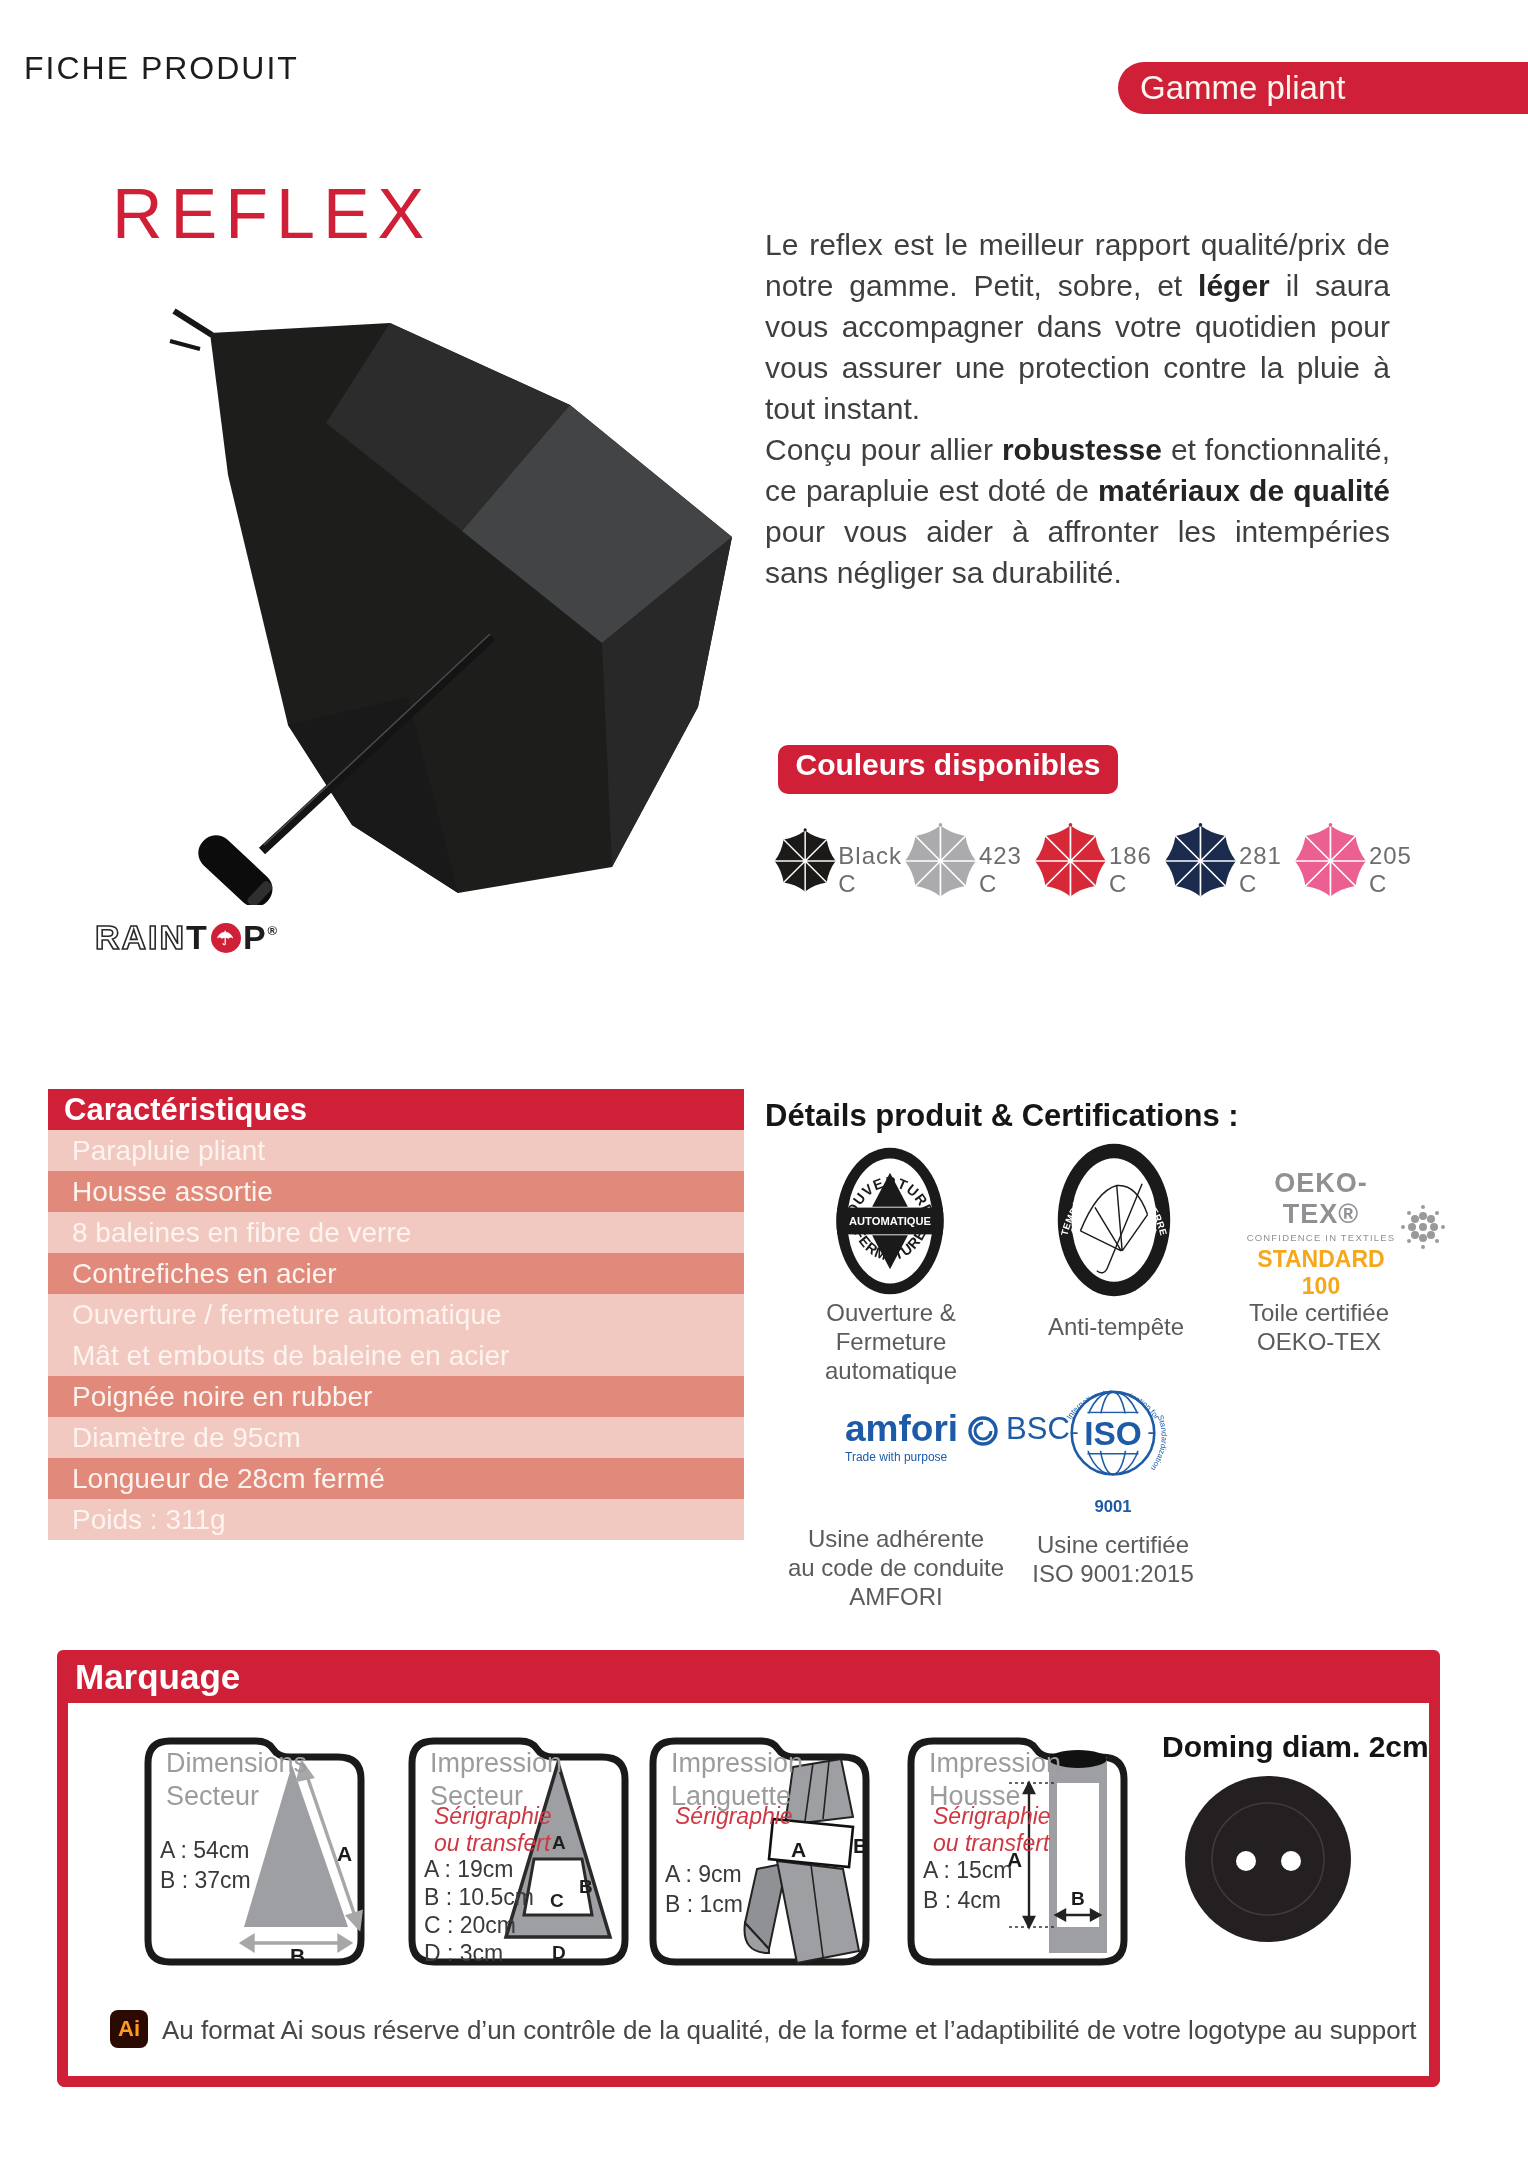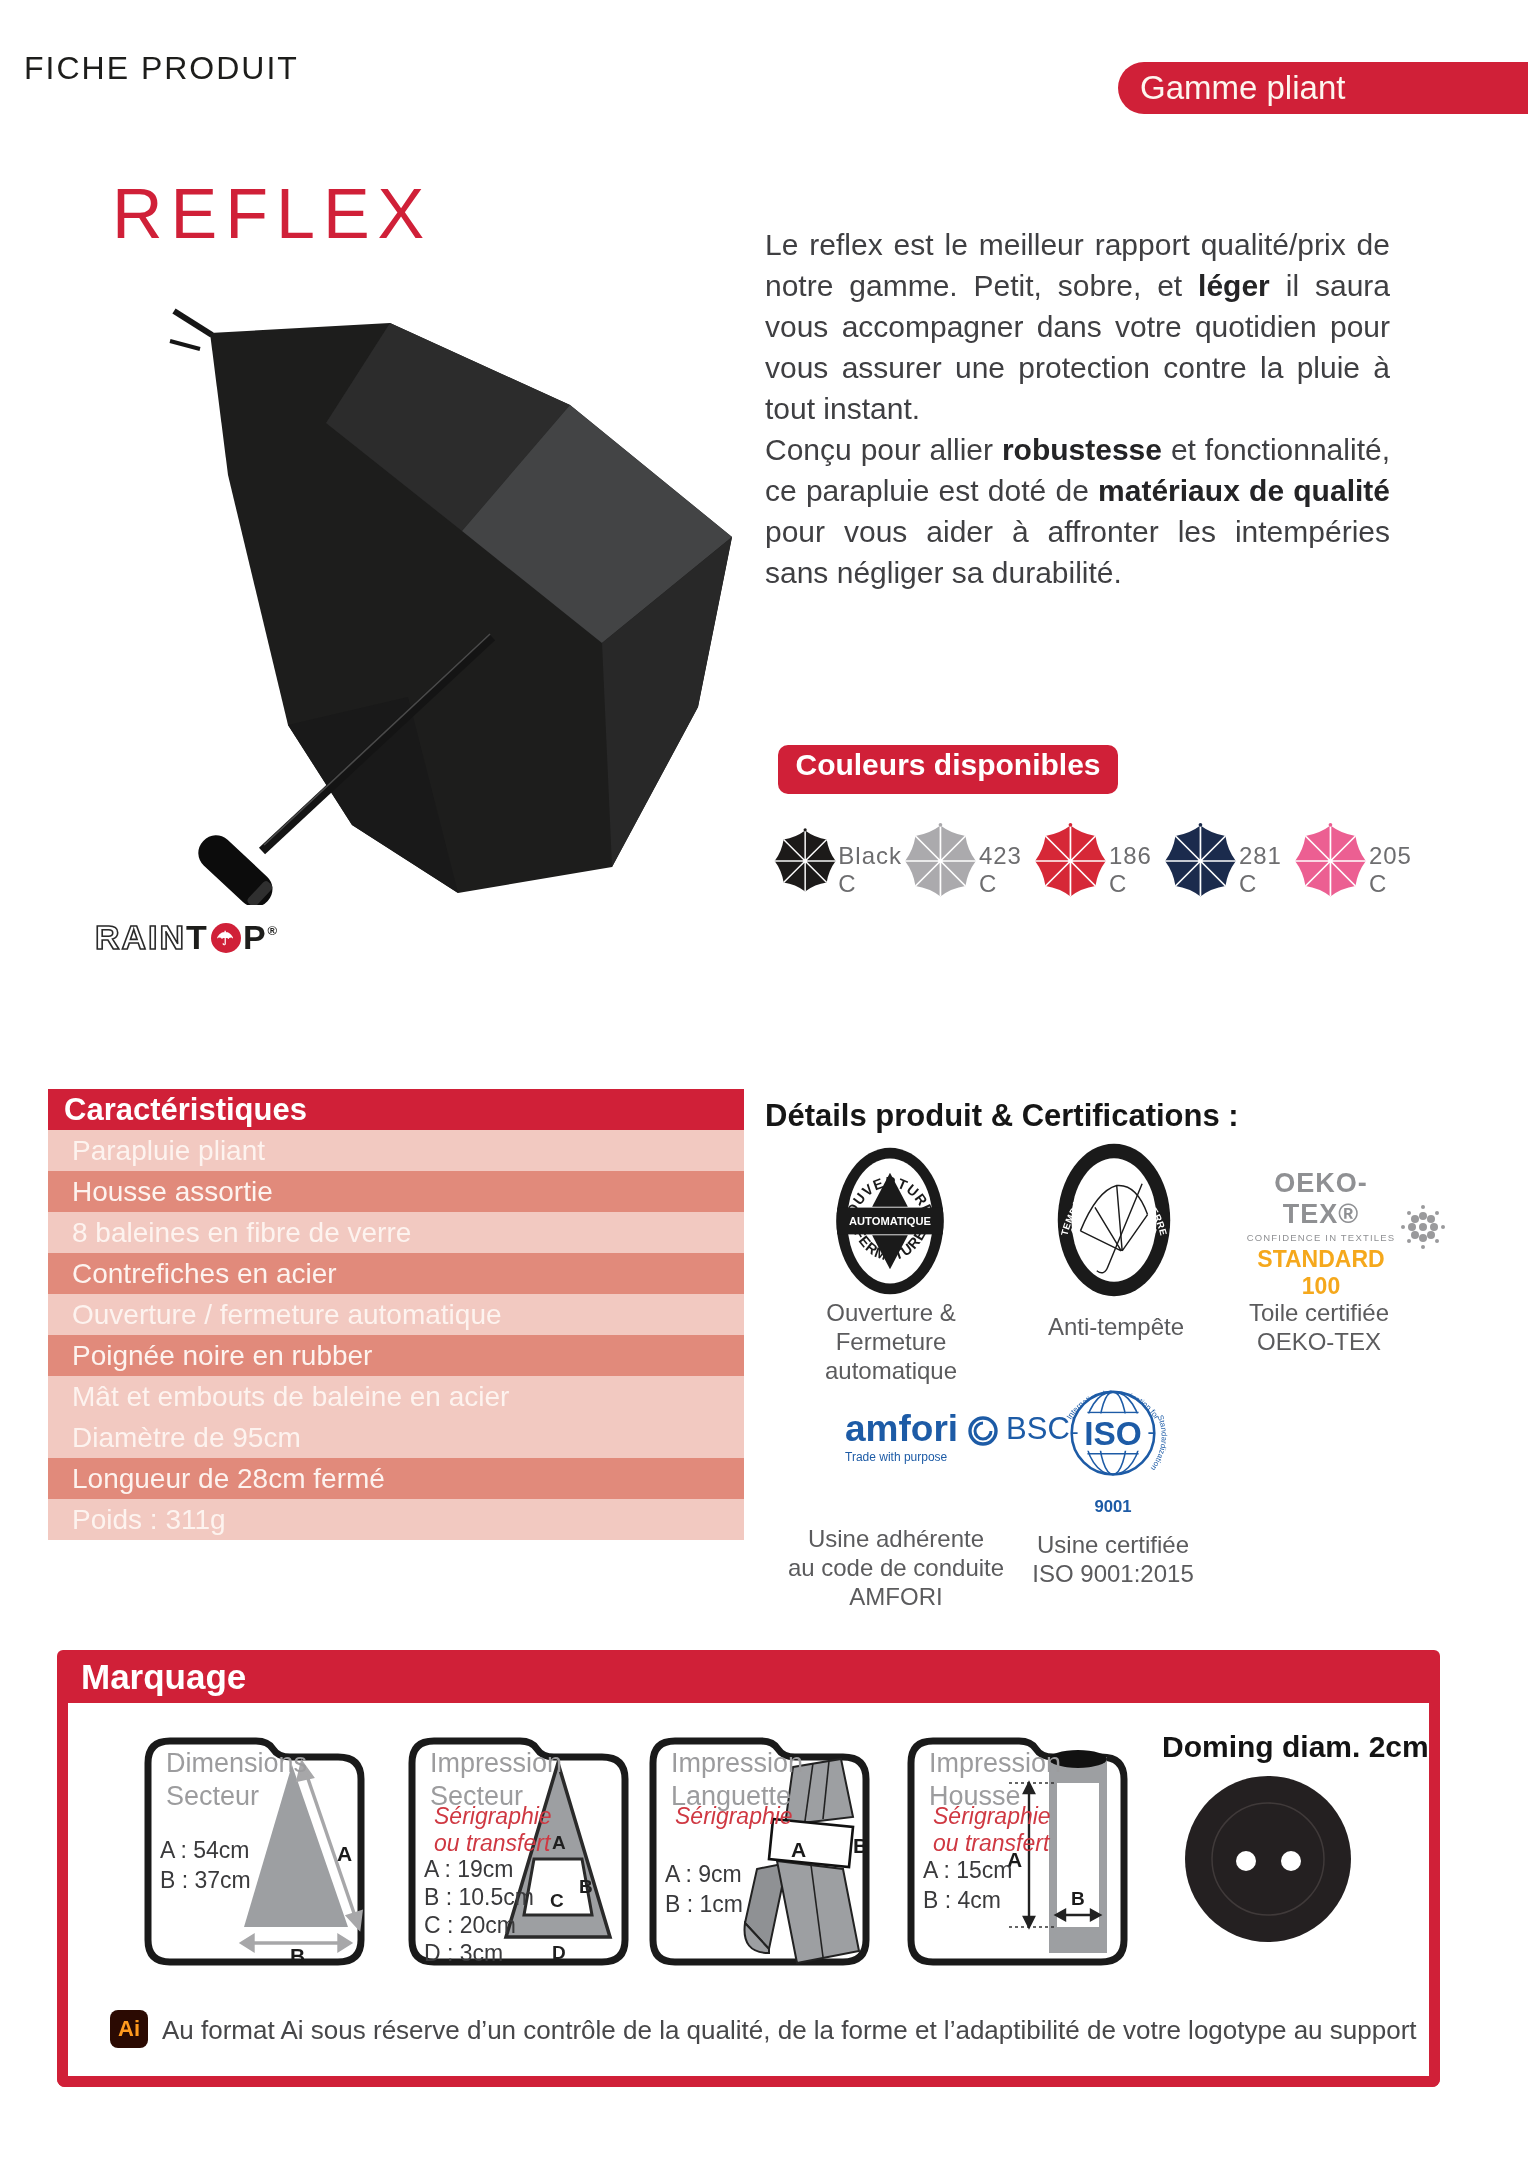--- a/index.html
+++ b/index.html
@@ -55,21 +55,21 @@
   .oeko .l3{font-size:23px;font-weight:bold;color:#f5a81c;margin-top:3px;}
   .amfori{left:845px;top:1412px;display:flex;align-items:flex-start;}
   .amfori .name{font-size:37px;font-weight:bold;color:var(--blue);line-height:34px;}
   .amfori .tag{font-size:12px;color:var(--blue);margin-top:4px;}
   .amfori .suffix{font-size:31px;color:var(--blue);line-height:34px;margin-left:6px;font-weight:400;}
   .amfori svg{margin:2px 0 0 8px;}
 
   
   .marq-band{left:57px;top:1650px;width:1383px;height:53px;background:var(--red);
              border-radius:6px 6px 0 0;color:#fff;font-weight:bold;font-size:35px;
-             line-height:53px;padding-left:24px;box-sizing:border-box;}
+             line-height:53px;padding-left:18px;box-sizing:border-box;}
   .marq-box{left:57px;top:1703px;width:1383px;height:384px;background:#fff;
             border:11px solid var(--red);border-top:none;border-radius:0 0 8px 8px;box-sizing:border-box;}
   .card{width:228px;height:242px;}
   .card svg.outline{position:absolute;left:0;top:0;}
   .card .ttl{position:absolute;left:26px;top:20px;font-size:27px;line-height:33px;
              color:#9c9c9e;white-space:pre-line;}
   .card .tech{position:absolute;left:30px;top:76px;font-size:23px;line-height:27px;
               font-style:italic;color:#cf3842;white-space:pre-line;}
   .card .dims{position:absolute;left:20px;font-size:23px;line-height:30px;color:#3a3a3c;}
   .doming-lbl{left:1162px;top:1730px;font-size:30px;font-weight:bold;color:#141414;}
@@ -205,22 +205,22 @@
     </div>
 
   <div class="abs charact">
     <div class="head">Caractéristiques</div>
     <div>
         <div class="row light">Parapluie pliant</div>
         <div class="row dark">Housse assortie</div>
         <div class="row light">8 baleines en fibre de verre</div>
         <div class="row dark">Contrefiches en acier</div>
         <div class="row light">Ouverture / fermeture automatique</div>
+        <div class="row light">Mât et embouts de baleine en acier</div>
         <div class="row dark">Poignée noire en rubber</div>
-        <div class="row light">Mât et embouts de baleine en acier</div>
         <div class="row light">Diamètre de 95cm</div>
         <div class="row dark">Longueur de 28cm fermé</div>
         <div class="row light">Poids : 311g</div>
       </div>
   </div>
 
   <div class="abs details-head">Détails produit &amp; Certifications :</div>
 
   <svg class="abs" style="left:832px;top:1146px" width="116" height="150" viewBox="0 0 124 168">
     <defs>

